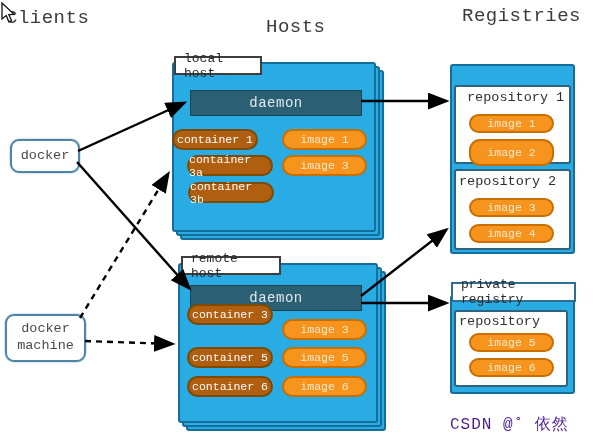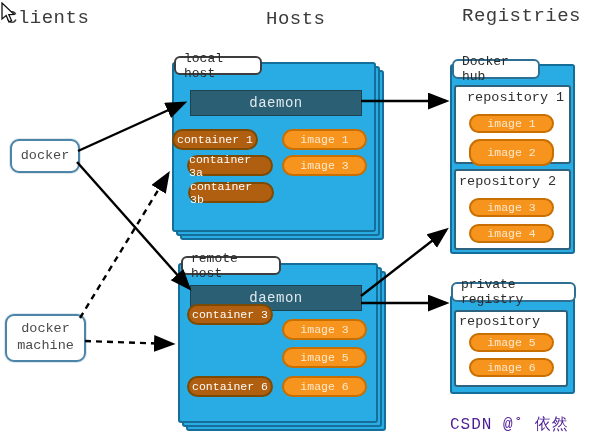--- a/index.html
+++ b/index.html
@@ -3,21 +3,21 @@
 <meta charset="utf-8">
 <style>
   html,body{margin:0;padding:0;background:#fff;}
   .canvas{position:relative;width:600px;height:446px;background:#fff;overflow:hidden;
           font-family:Liberation Mono, monospace;}
   .hdr{position:absolute;font-size:19px;color:#3b3b3b;letter-spacing:.5px;}
   .client{position:absolute;background:#fff;border:2px solid #4d85a8;border-radius:9px;
           display:flex;align-items:center;justify-content:center;text-align:center;
           font-size:13.5px;color:#4a4a4a;line-height:1.25;box-shadow:0 0 0 1px rgba(120,160,185,.25);}
   .cyanbox{position:absolute;background:#29ace3;border:2px solid #156e99;border-radius:3px;box-sizing:border-box;}
-  .tab{position:absolute;background:#fff;border-radius:6px;font-size:13px;color:#2a2a2a;
+  .tab{position:absolute;background:#fff;border-radius:0;font-size:13px;color:#2a2a2a;
        display:flex;align-items:center;padding:0 8px;box-sizing:border-box;z-index:5;}
   .tab.dark{border:2px solid #3d3d3d;}
   .tab.blue{border:2px solid #2e6f94;}
   .daemon{position:absolute;background:#2b5f74;border:1px solid #1d4254;display:flex;align-items:center;
           justify-content:center;font-size:14px;color:#dfe9ed;letter-spacing:.5px;z-index:4;}
   .pill{position:absolute;border-radius:11px;display:flex;align-items:center;justify-content:center;
         font-size:11.5px;box-sizing:border-box;z-index:4;}
   .pill.c{background:#b05e10;border:2px solid #7c4a02;color:#ffffff;}
   .pill.i{background:#f7941e;border:2px solid #c96f00;color:#ffe9cd;}
   .repo{position:absolute;background:#fff;border:2px solid #2e6380;border-radius:3px;box-sizing:border-box;z-index:4;}
@@ -29,21 +29,21 @@
 </head>
 <body>
 
 <div class="canvas">
 
   <svg class="cursor" width="18" height="22" viewBox="0 0 18 22">
     <path d="M2,1 L2,17 L6.2,13.6 L8.9,19.8 L11.5,18.6 L8.8,12.6 L14,12.4 Z" fill="#ffffff" stroke="#111" stroke-width="1.3"></path>
   </svg>
 
   <div class="hdr" style="left:6px;top:7px;">Clients</div>
-  <div class="hdr" style="left:266px;top:8px;">Hosts</div>
+  <div class="hdr" style="left:266px;top:16px;">Hosts</div>
   <div class="hdr" style="left:462px;top:5px;">Registries</div>
 
   <div class="client" style="left:5px;top:314px;width:77px;height:44px;">
     <span style="width:60px;">docker machine</span>
   </div>
   <div class="client" style="left:10px;top:139px;width:66px;height:30px;">
     <span>docker</span>
   </div>
 
   <div class="cyanbox" style="left:180px;top:70px;width:204px;height:170px;z-index:1;"></div>
@@ -64,29 +64,27 @@
   <div class="cyanbox" style="left:186px;top:271px;width:200px;height:160px;z-index:1;"></div>
   <div class="cyanbox" style="left:182px;top:267px;width:200px;height:160px;z-index:2;"></div>
   <div class="cyanbox" style="left:178px;top:263px;width:200px;height:160px;z-index:3;"></div>
   <div class="tab dark" style="left:181px;top:256px;width:100px;height:19px;">
     <span>remote host</span>
   </div>
   <div class="daemon" style="left:190px;top:285px;width:170px;height:24px;">
     <span>daemon</span>
   </div>
   <div class="pill c" style="left:187px;top:304px;width:86px;height:21px;">container 3</div>
+  <div class="pill c" style="left:187px;top:347px;width:86px;height:21px;">container 5</div>
   <div class="pill c" style="left:187px;top:376px;width:86px;height:21px;">container 6</div>
   <div class="pill i" style="left:282px;top:319px;width:85px;height:21px;">image 3</div>
   <div class="pill i" style="left:282px;top:347px;width:85px;height:21px;">image 5</div>
   <div class="pill i" style="left:282px;top:376px;width:85px;height:21px;">image 6</div>
 
   <div class="cyanbox" style="left:450px;top:64px;width:125px;height:190px;z-index:3;"></div>
-  <div class="tab blue" style="left:452px;top:59px;width:88px;height:20px;">
-    <span>Docker hub</span>
-  </div>
   <div class="repo" style="left:454px;top:85px;width:117px;height:79px;"></div>
   <div class="reponame" style="left:459px;top:90px;margin-left:8px;">repository 1</div>
   <div class="pill i" style="left:469px;top:114px;width:85px;height:19px;">image 1</div>
   <div class="pill i" style="left:469px;top:139px;width:85px;height:27px;">image 2</div>
   <div class="repo" style="left:454px;top:169px;width:117px;height:81px;"></div>
   <div class="reponame" style="left:459px;top:174px;">repository 2</div>
   <div class="pill i" style="left:469px;top:198px;width:85px;height:19px;">image 3</div>
   <div class="pill i" style="left:469px;top:224px;width:85px;height:19px;">image 4</div>
 
   <div class="cyanbox" style="left:450px;top:295px;width:125px;height:99px;z-index:3;"></div>

